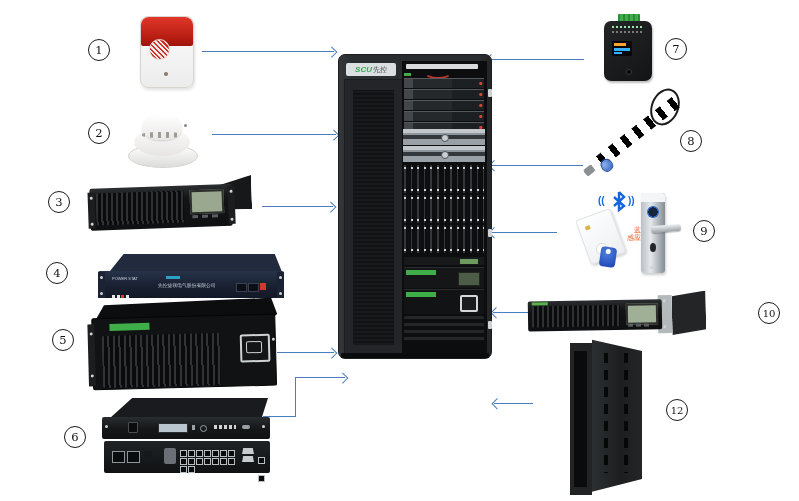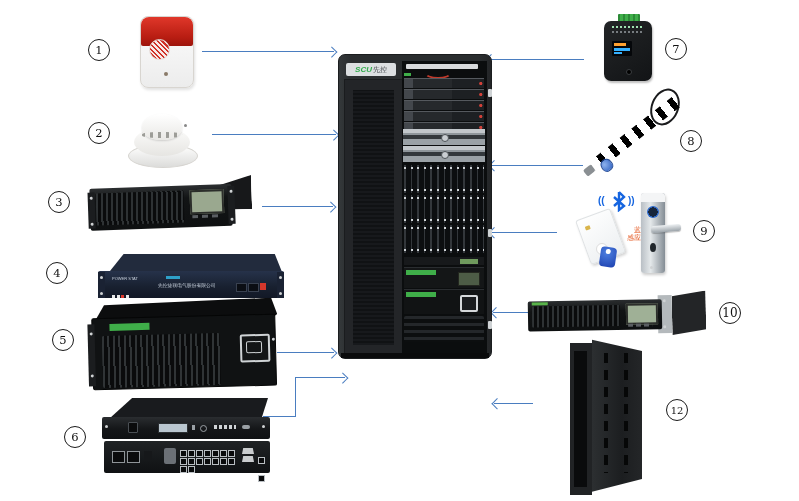--- a/index.html
+++ b/index.html
@@ -205,21 +205,21 @@
     </div>
   <div class="badge" style="left:665px; top:38px;">
       <span>7</span>
     </div>
   <div class="badge" style="left:680px; top:130px;">
       <span>8</span>
     </div>
   <div class="badge" style="left:693px; top:220px;">
       <span>9</span>
     </div>
-  <div class="badge" style="left:719px; top:302px; font-size:12px;">
+  <div class="badge" style="left:758px; top:302px; font-size:10px;">
       <span>10</span>
     </div>
   <div class="badge" style="left:666px; top:399px; font-size:10px;">
       <span>12</span>
     </div>
 
   <div class="dev" style="left:138px; top:14px; width:58px; height:76px;">
     <div class="siren-body">
       <div class="siren-cap"></div>
       <div class="siren-spk"></div>

